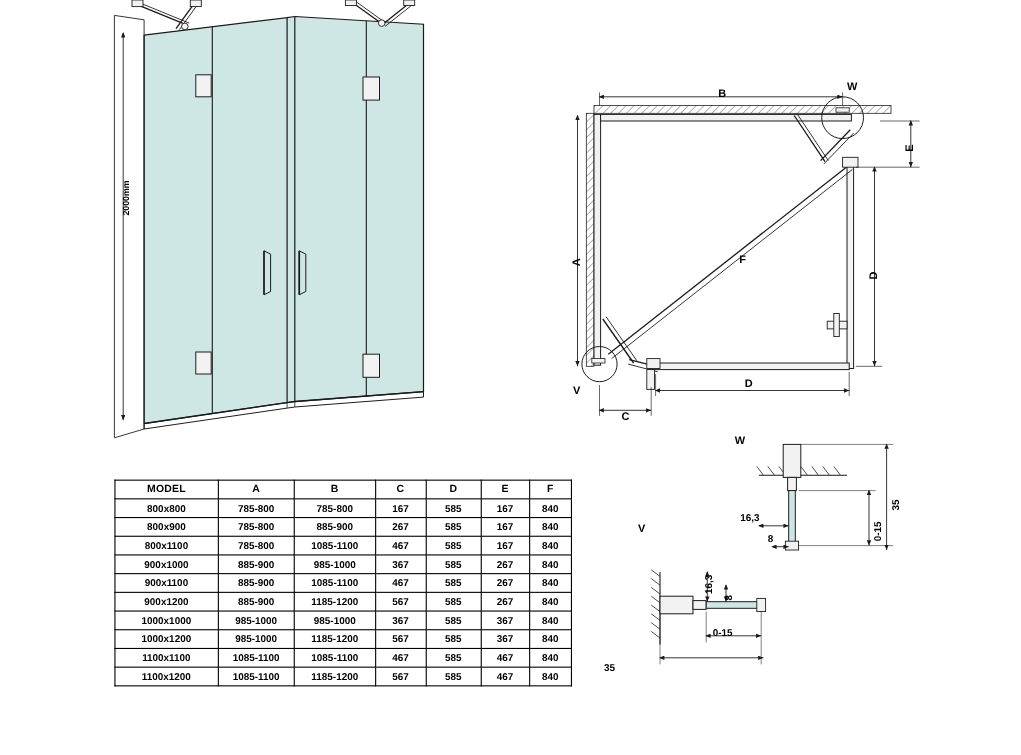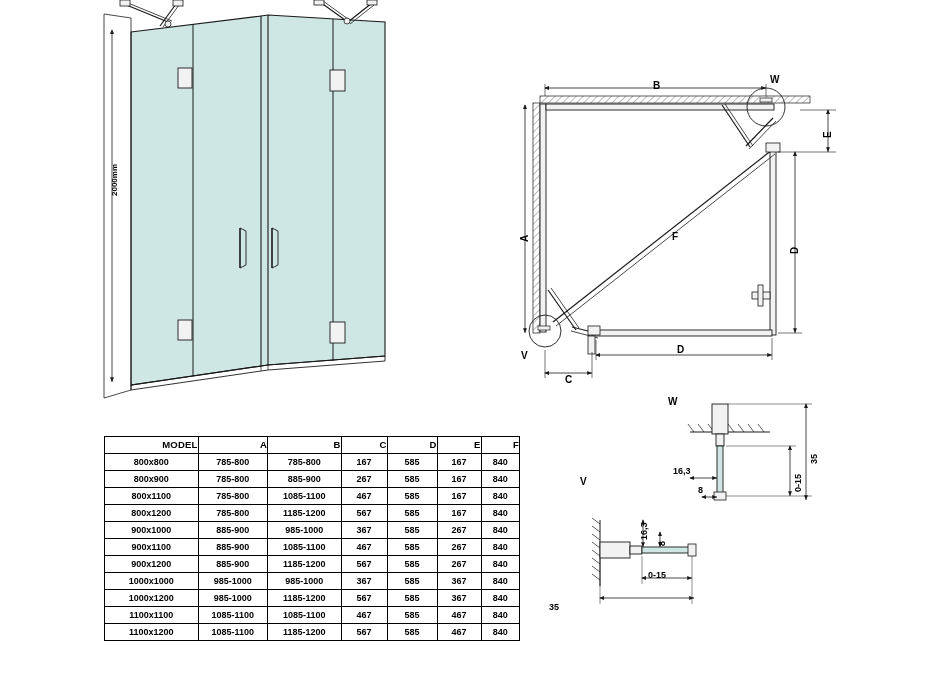--- a/index.html
+++ b/index.html
@@ -42,21 +42,20 @@
     padding: 1px 0 1px 0;
     height: 14px;
     line-height: 12px;
     font-weight: bold;
     color: #000;
     background: #ffffff;
   }
   .spec-table th {
     font-size: 9.5px;
     letter-spacing: .2px;
-    text-align: right;
   }
   .spec-table td {
     font-size: 9px;
     font-weight: bold;
   }
   .col-model { width: 94px; }
   .col-a { width: 70px; }
   .col-b { width: 74px; }
   .col-c { width: 46px; }
   .col-d { width: 50px; }
@@ -338,29 +337,20 @@
         <tr>
           <td class="col-model">800x1100</td>
           <td class="col-a">785-800</td>
           <td class="col-b">1085-1100</td>
           <td class="col-c">467</td>
           <td class="col-d">585</td>
           <td class="col-e">167</td>
           <td class="col-f">840</td>
         </tr>
         <tr>
-          <td class="col-model">800x1200</td>
-          <td class="col-a">785-800</td>
-          <td class="col-b">1185-1200</td>
-          <td class="col-c">567</td>
-          <td class="col-d">585</td>
-          <td class="col-e">167</td>
-          <td class="col-f">840</td>
-        </tr>
-        <tr>
           <td class="col-model">900x1000</td>
           <td class="col-a">885-900</td>
           <td class="col-b">985-1000</td>
           <td class="col-c">367</td>
           <td class="col-d">585</td>
           <td class="col-e">267</td>
           <td class="col-f">840</td>
         </tr>
         <tr>
           <td class="col-model">900x1100</td>

